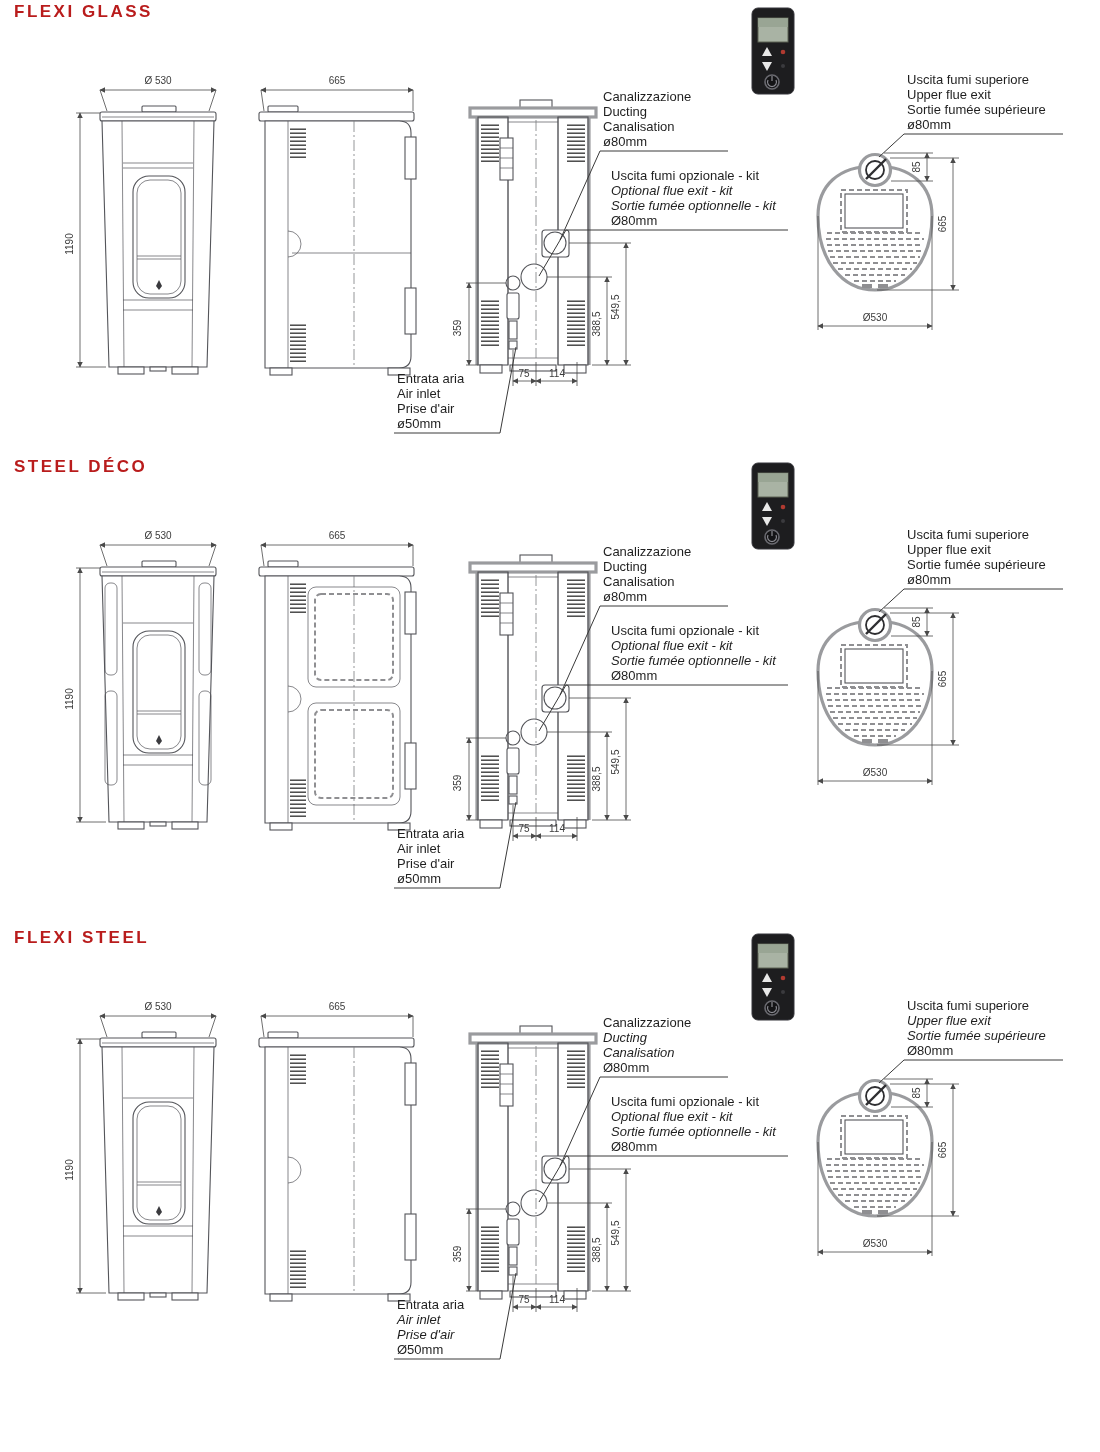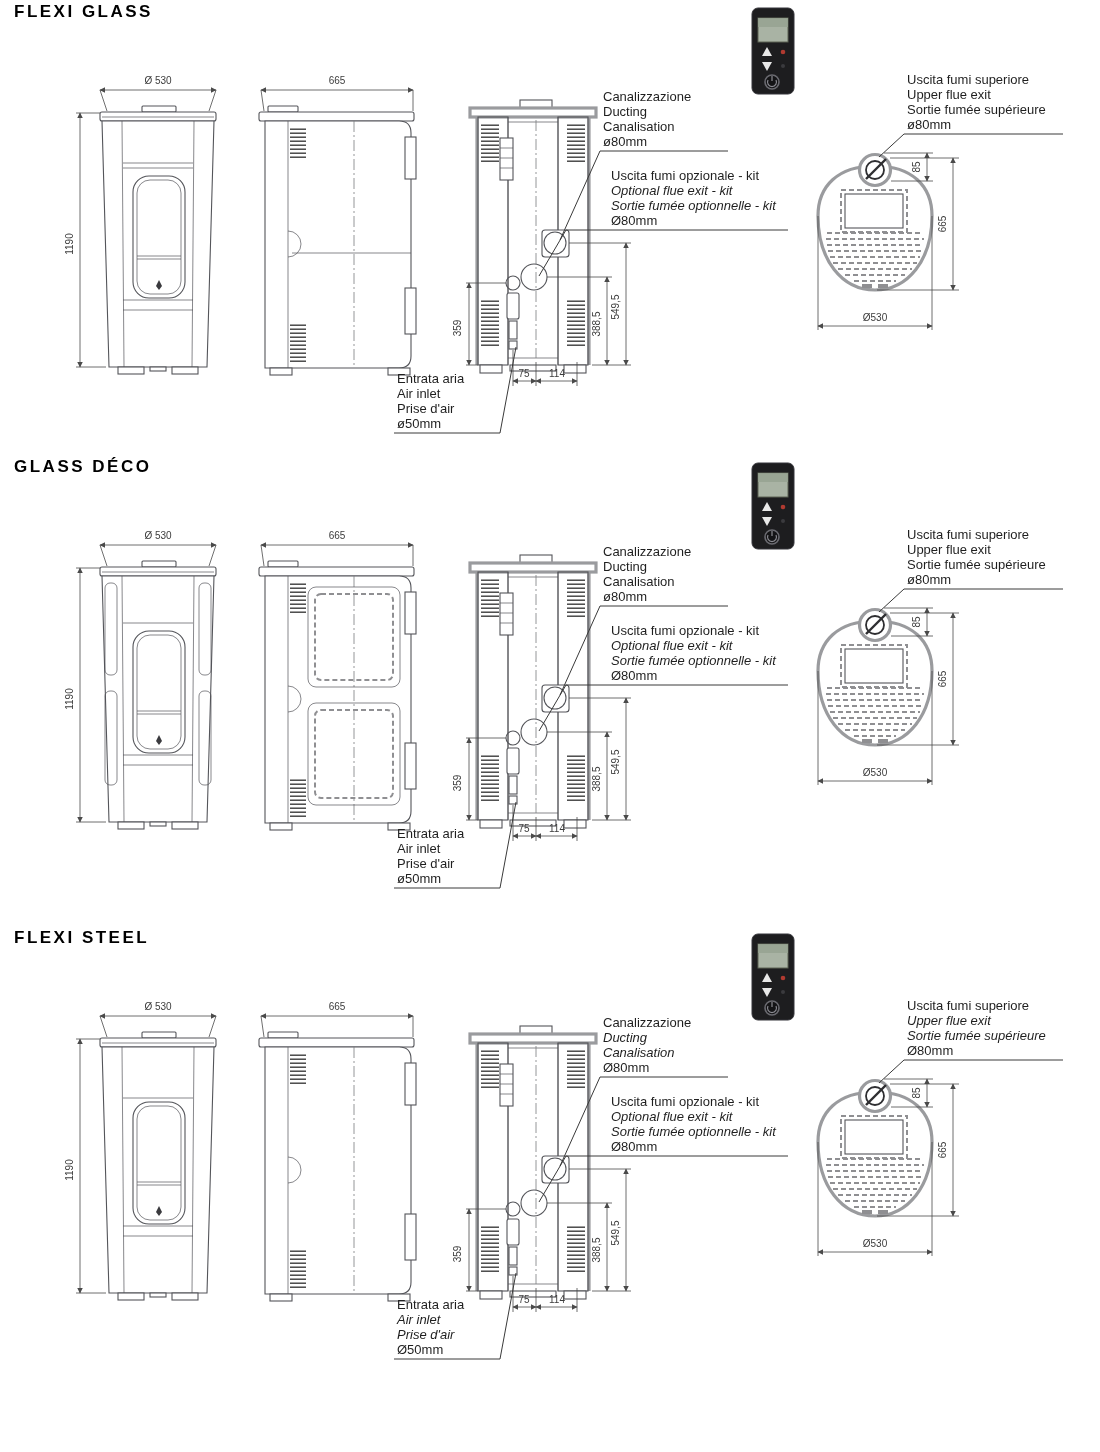--- a/index.html
+++ b/index.html
@@ -3,21 +3,21 @@
 <meta charset="utf-8">
 <style>
   html,body{margin:0;padding:0;background:#ffffff;}
   #page{
     position:relative;width:1100px;height:1452px;background:#ffffff;
     font-family:"Liberation Sans",sans-serif;overflow:hidden;
   }
   .model-section{position:absolute;left:0;width:1100px;height:452px;}
   .model-title{
     position:absolute;left:14px;top:2px;margin:0;
-    font-size:17px;font-weight:bold;letter-spacing:2.5px;color:#000000;
+    font-size:17px;font-weight:bold;letter-spacing:2.5px;color:#b91c1c;
   }
   .drawing{position:absolute;left:0;top:0;width:1100px;height:452px;display:block;}
   
   .ol{stroke:#54555a;stroke-width:1.1;fill:none}
   .olf{stroke:#54555a;stroke-width:1.1;fill:#ffffff}
   .ol2{stroke:#54555a;stroke-width:.7;fill:none}
   .thk{stroke:#9a9b9e;stroke-width:3.2;fill:none}
   .thkf{stroke:#9a9b9e;stroke-width:3.2;fill:#ffffff}
   .dl{stroke:#4a4a4a;stroke-width:.8;fill:none}
   .dla{marker-start:url(#a);marker-end:url(#a)}
@@ -249,21 +249,21 @@
         <text class="anntxt" x="907" y="84">Uscita fumi superiore</text>
         <text class="anntxt txt-it-steel" x="907" y="99">Upper flue exit</text>
         <text class="anntxt txt-it-steel" x="907" y="114">Sortie fumée supérieure</text>
         <text class="anntxt" x="907" y="129">ø80mm</text>
         <polyline class="ldr" points="1063,134 904,134 879,157"></polyline>
       </g>
     </svg>
   </section>
 
   <section class="model-section variant-deco" style="top: 455px;">
-    <h2 class="model-title">GLASS DÉCO</h2>
+    <h2 class="model-title">STEEL DÉCO</h2>
     <svg class="drawing" viewBox="0 0 1100 452">
       <defs>
         <marker id="a" viewBox="0 0 10 10" refX="9" refY="5" markerWidth="7" markerHeight="7" orient="auto-start-reverse">
           <path d="M0,0 L10,5 L0,10 z" fill="#4a4a4a"></path>
         </marker>
         <pattern id="pvent" width="4" height="4" patternUnits="userSpaceOnUse">
           <rect width="4" height="4" fill="#ffffff"></rect>
           <line x1="0" y1="1.2" x2="4" y2="1.2" stroke="#3c3c3c" stroke-width="1.4"></line>
         </pattern>
       </defs>

